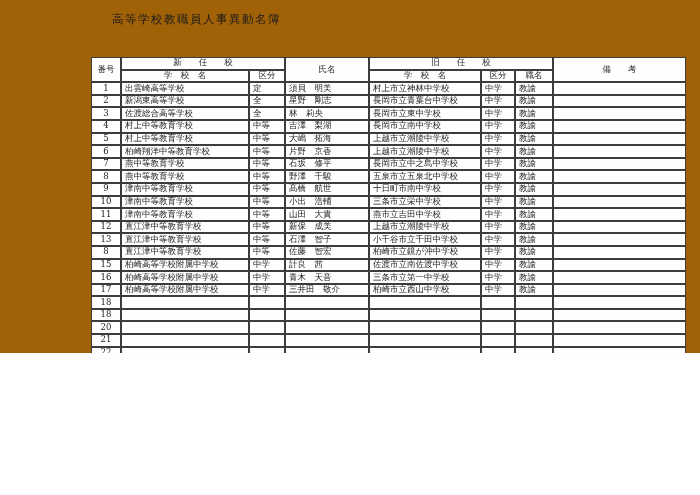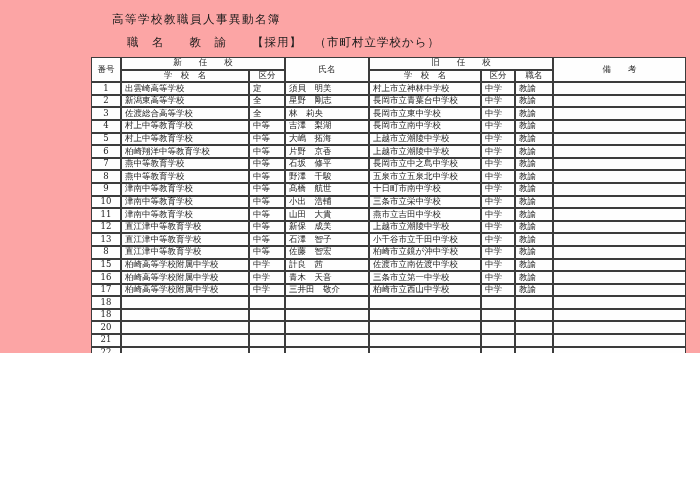--- a/index.html
+++ b/index.html
@@ -1,19 +1,19 @@
 <!DOCTYPE html>
 <html><head>
 <meta charset="utf-8">
 <style>
   html,body { margin:0; padding:0; background:#ffffff; }
   body { width:700px; height:495px; font-family:"DejaVu Serif", serif; }
   .page {
     position:relative; width:700px; height:353px;
-    background:#fca5a5; color:#1b1b1b; overflow:hidden;
+    background:#a16207; color:#1b1b1b; overflow:hidden;
   }
   .doc-title {
     position:absolute; left:112px; top:12px;
     font-size:11.5px; letter-spacing:1.5px; white-space:nowrap;
   }
   .doc-subtitle {
     position:absolute; left:127px; top:35px;
     font-size:11.5px; letter-spacing:1px; white-space:nowrap;
   }
   table.roster {
@@ -38,21 +38,20 @@
     text-align:left; font-size:9.5px; letter-spacing:0.5px;
   }
 </style>
 </head>
 <body>
 
 <div class="page">
 
   <div class="doc-title">高等学校教職員人事異動名簿</div>
 
-  <div class="doc-subtitle">職　名　　教　諭　　【採用】　（市町村立学校から）</div>
 
   <table class="roster">
     <colgroup>
       <col style="width:30px">
       <col style="width:128px">
       <col style="width:36px">
       <col style="width:84px">
       <col style="width:112px">
       <col style="width:34px">
       <col style="width:38px">

